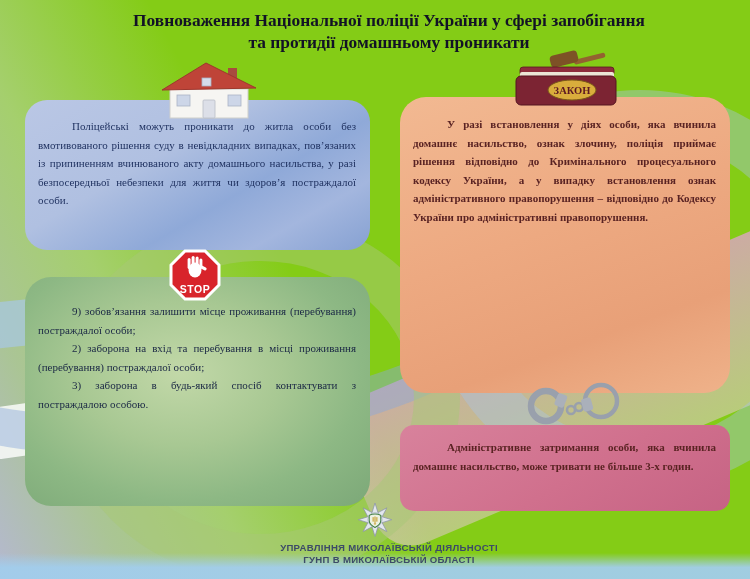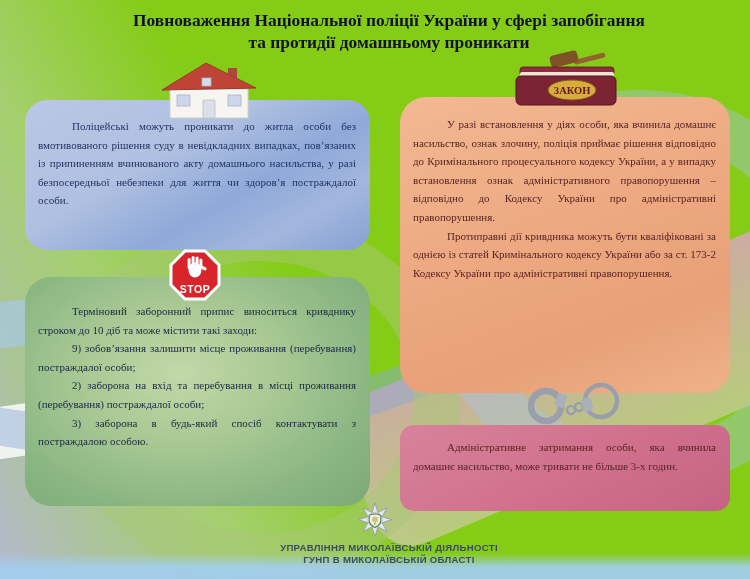--- a/index.html
+++ b/index.html
@@ -72,21 +72,21 @@
   .box-detention{
     left:400px;top:425px;width:330px;height:86px;border-radius:14px;
     background:linear-gradient(150deg,#d8829c 0%,#d0708d 55%,#c66384 100%);
     padding:13px 14px 0 13px;
   }
   .box-text{
     margin:0;font-size:11px;line-height:18.6px;text-align:justify;text-indent:34px;
   }
   .navy{color:#1d2f5e;}
   .darknavy{color:#1a2744;}
-  .maroon{color:#5a2323;}
+  .maroon{color:#5a2323;font-weight:bold;}
   
   .icon{position:absolute;z-index:3;}
   .icon-house{left:156px;top:56px;width:106px;height:64px;}
   .icon-book{left:502px;top:50px;width:128px;height:64px;}
   .icon-stop{left:168px;top:248px;width:54px;height:54px;}
   .icon-handcuffs{left:518px;top:376px;width:120px;height:56px;}
   .icon-badge{left:358px;top:501px;width:36px;height:40px;left:357px;}
   .icon-badge{left:357px;}
   
   .icon-badge{left:357px;}
@@ -152,29 +152,27 @@
       <rect x="19.6" y="10" width="3" height="11" rx="1.5" fill="#ffffff"></rect>
       <rect x="23.6" y="8" width="3" height="11" rx="1.5" fill="#ffffff"></rect>
       <rect x="27.6" y="8.5" width="3" height="11" rx="1.5" fill="#ffffff"></rect>
       <rect x="31.4" y="10.5" width="3" height="10" rx="1.5" fill="#ffffff"></rect>
       <rect x="32.5" y="17" width="7" height="3.2" rx="1.6" fill="#ffffff" transform="rotate(28 33 18)"></rect>
       <text x="27" y="45" text-anchor="middle" font-family="Liberation Sans, sans-serif" font-size="10.5" font-weight="bold" letter-spacing="0.5" fill="#ffffff">STOP</text>
     </svg>
   </div>
 
   <div class="infobox box-restraining">
-    <p class="box-text darknavy">Терміновий заборонний припис виноситься кривднику строком до 10 діб та може містити такі заходи:</p>
     <p class="box-text darknavy">9) зобов’язання залишити місце проживання (перебування) постраждалої особи;</p>
     <p class="box-text darknavy">2) заборона на вхід та перебування в місці проживання (перебування) постраждалої особи;</p>
     <p class="box-text darknavy">3) заборона в будь-який спосіб контактувати з постраждалою особою.</p>
   </div>
 
   <div class="infobox box-criminal">
     <p class="box-text maroon">У разі встановлення у діях особи, яка вчинила домашнє насильство, ознак злочину, поліція приймає рішення відповідно до Кримінального процесуального кодексу України, а у випадку встановлення ознак адміністративного правопорушення – відповідно до Кодексу України про адміністративні правопорушення.</p>
-    <p class="box-text maroon">Протиправні дії кривдника можуть бути кваліфіковані за однією із статей Кримінального кодексу України або за ст. 173-2 Кодексу України про адміністративні правопорушення.</p>
   </div>
 
   <div class="icon icon-handcuffs">
     <svg width="120" height="56" viewBox="0 0 120 56">
       <circle cx="28" cy="30" r="15" fill="none" stroke="#99a0ac" stroke-width="6.5"></circle>
       <rect x="38" y="18" width="10" height="13" rx="2.5" fill="#aab0ba" transform="rotate(22 43 24)"></rect>
       <circle cx="53" cy="34" r="4" fill="none" stroke="#99a0ac" stroke-width="2.6"></circle>
       <circle cx="61" cy="31" r="4" fill="none" stroke="#99a0ac" stroke-width="2.6"></circle>
       <circle cx="83" cy="25" r="16" fill="none" stroke="#99a0ac" stroke-width="4.5"></circle>
       <rect x="64" y="22" width="10" height="13" rx="2.5" fill="#aab0ba" transform="rotate(-16 69 28)"></rect>

